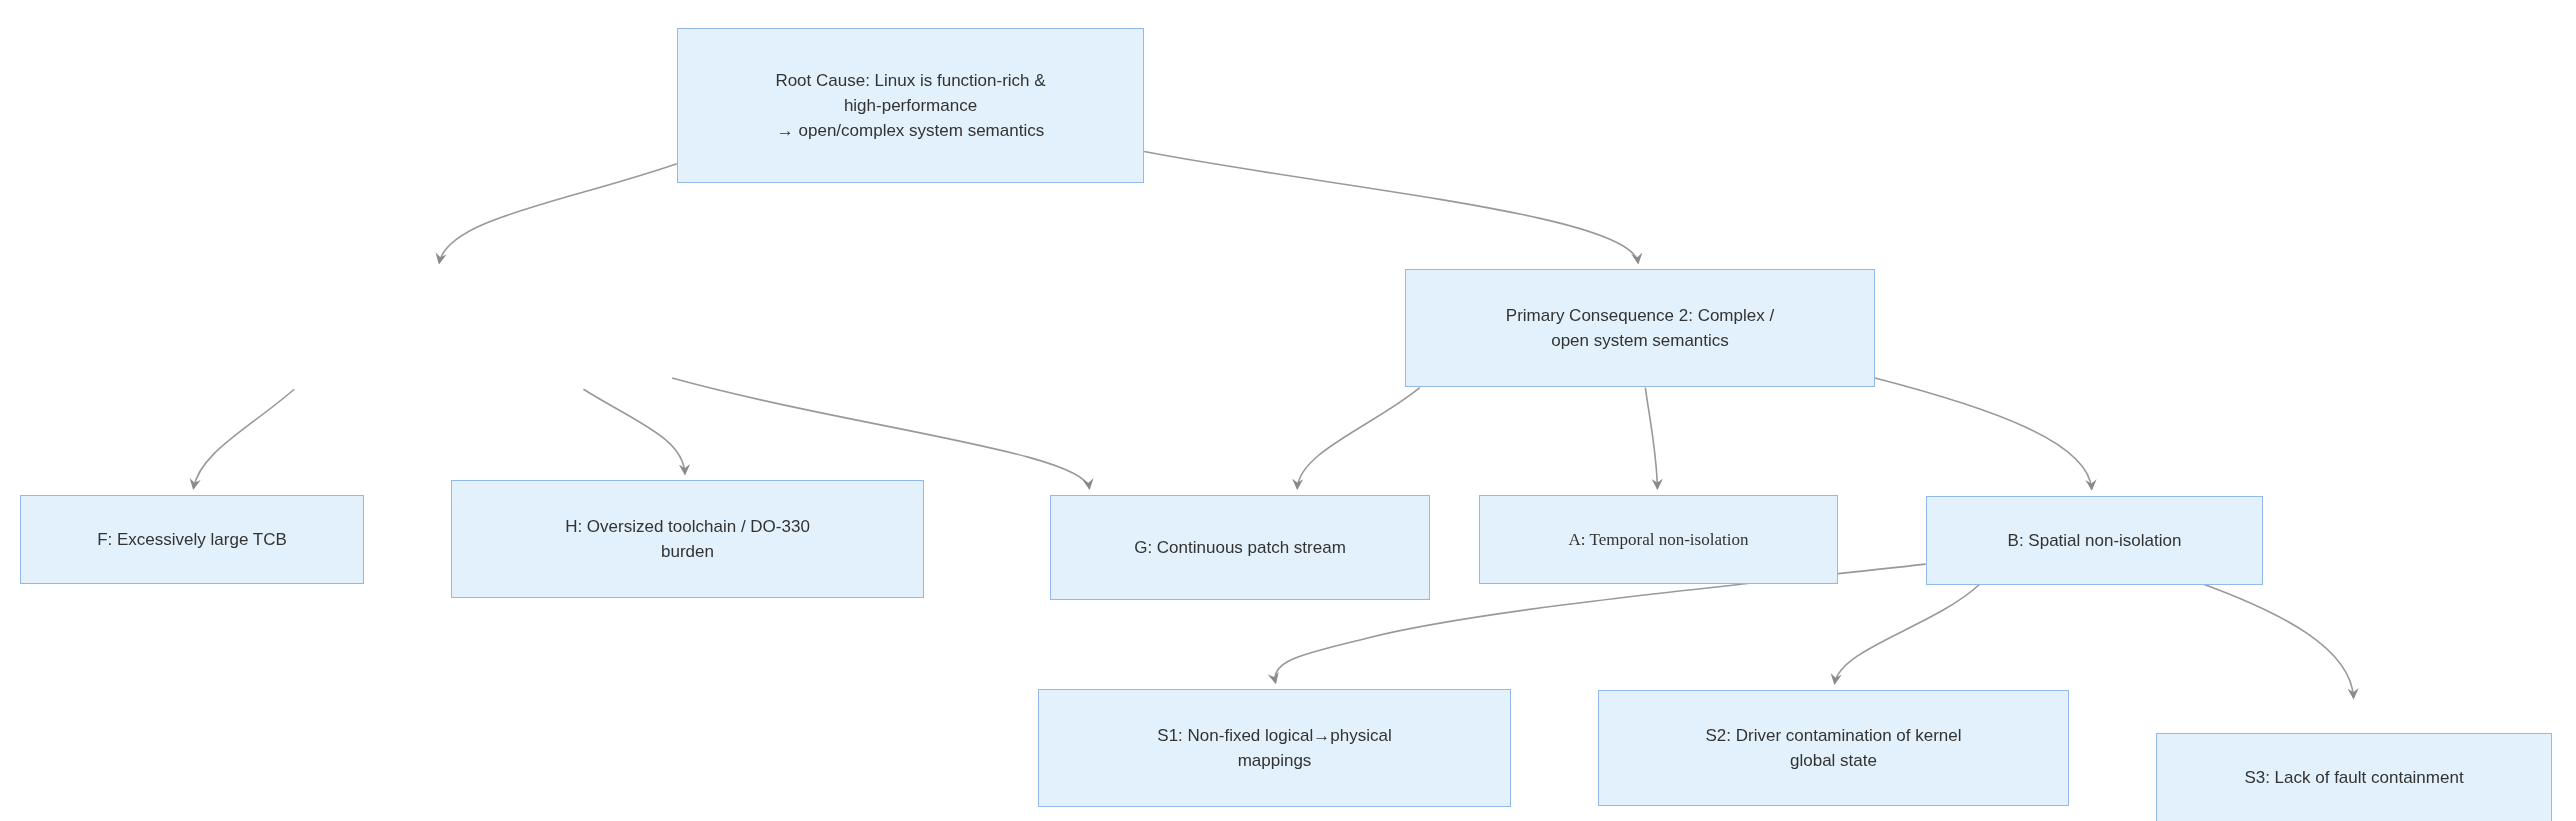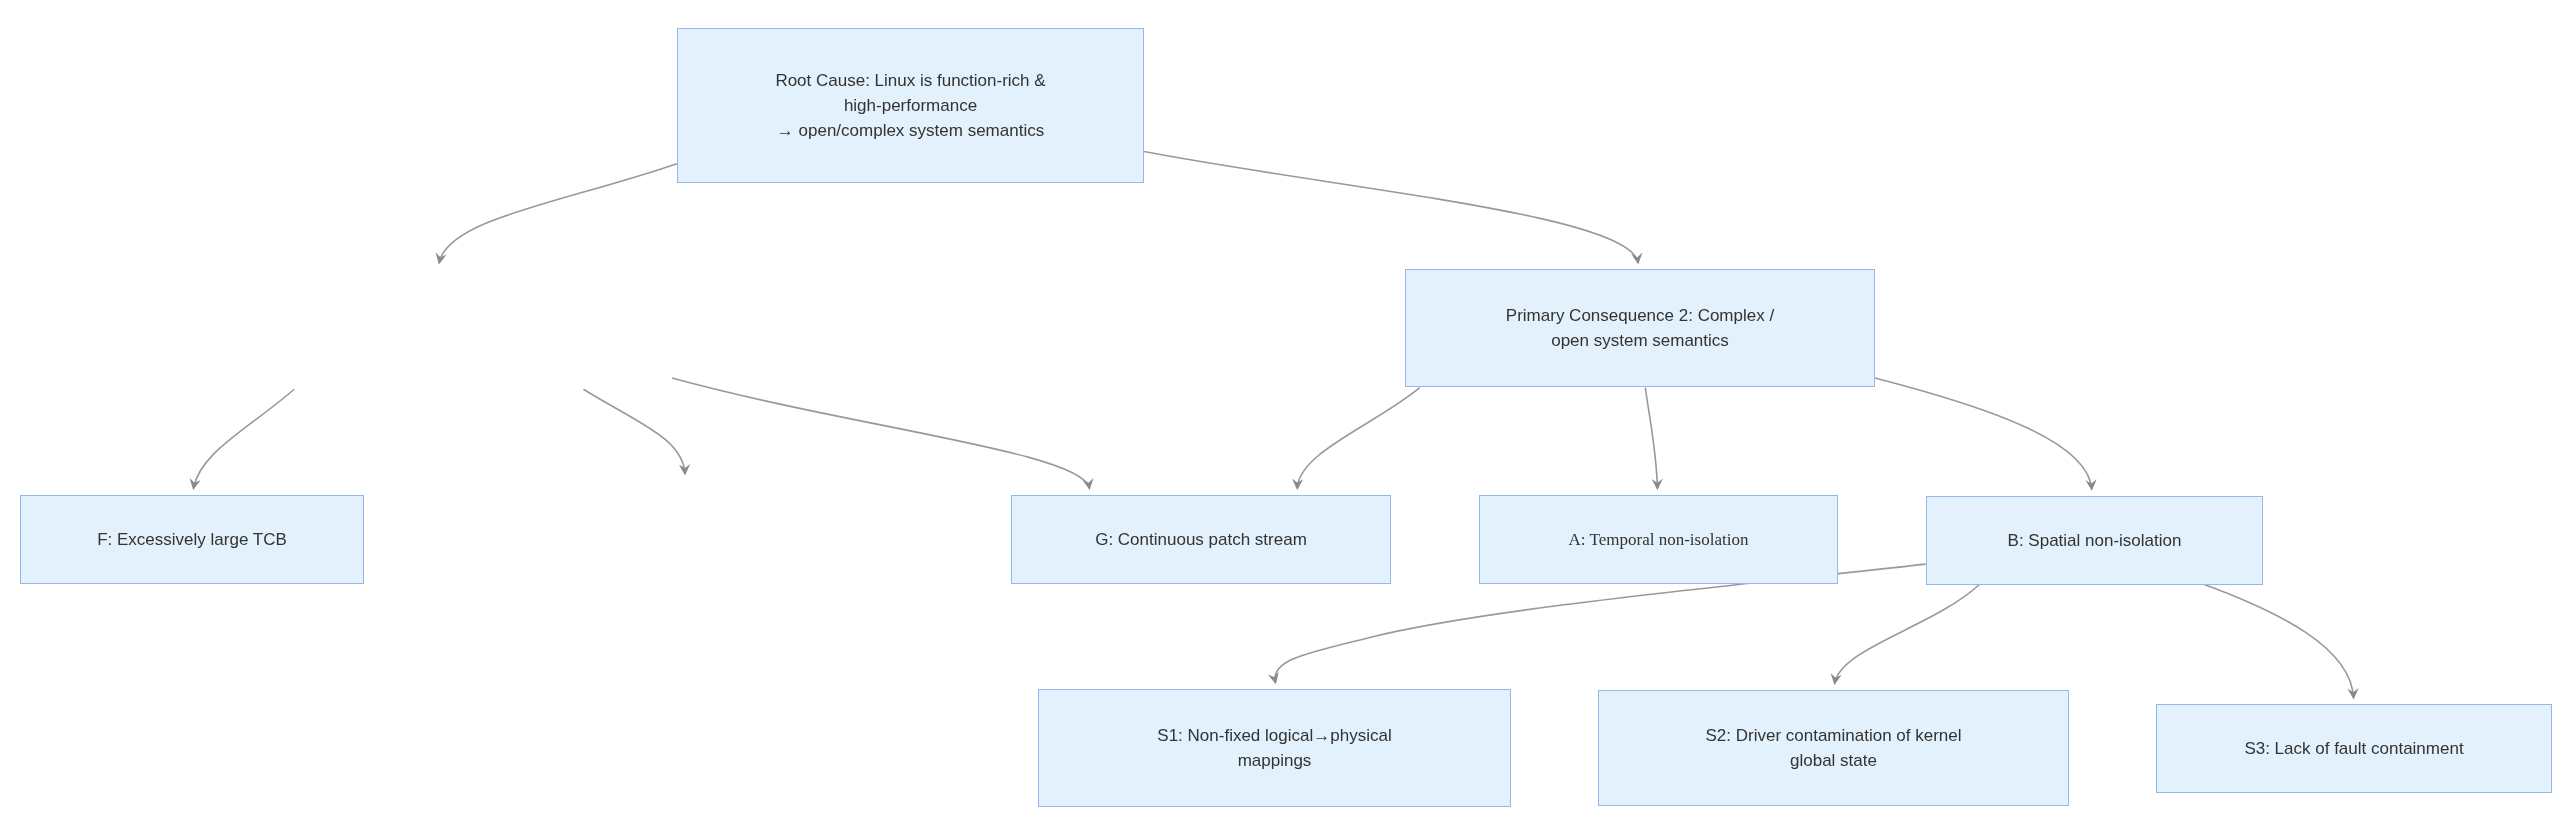--- a/index.html
+++ b/index.html
@@ -35,26 +35,26 @@
     font-size: 17px;
     line-height: 25px;
     white-space: pre-line;
   }
   
   .n-root { left: 677px;  top: 14.5px;  width: 467px; height: 155px; }
   .n-pc1  { left: 203px;  top: 258px; width: 469px; height: 118px; }
   .n-pc2  { left: 1405px; top: 256px; width: 470px; height: 118px; align-items: center; }
   .n-f    { left: 20px;   top: 482px; width: 344px; height: 89px; justify-content: center; }
   .n-h    { left: 451px;  top: 467px; width: 473px; height: 118px; }
-  .n-g    { left: 1011px; top: 482px; width: 380px; height: 89px; }
+  .n-g    { left: 1050px; top: 482px; width: 380px; height: 105px; }
   .n-a    { left: 1479px; top: 482px; width: 359px; height: 89px; font-family: Liberation Serif, serif; }
   .n-b    { left: 1926px; top: 483px; width: 337px; height: 89px; }
   .n-s1   { left: 1038px; top: 676px; width: 473px; height: 118px; }
   .n-s2   { left: 1598px; top: 677px; width: 471px; height: 116px; }
-  .n-s3   { left: 2156px; top: 691px; width: 396px; height: 89px; justify-content: center; }
+  .n-s3   { left: 2156px; top: 720px; width: 396px; height: 89px; justify-content: center; }
 </style>
 </head>
 <body>
 
 <div id="canvas" style="--bg: #ffffff; --node-fill: #e2f1fc; --node-border: #93b8ec; --edge-line: #999999; --text: #333333;">
 
   <svg id="edge-layer" viewBox="0 0 3197 1019" xmlns="http://www.w3.org/2000/svg">
     <defs>
       <marker id="arrow" viewBox="0 0 10 10" refX="8.5" refY="5" markerWidth="7" markerHeight="7" orient="auto-start-reverse">
         <path d="M 0 0 L 10 5 L 0 10 L 3.5 5 z" class="arrowhead" fill="#8a8a8a"></path>
@@ -78,20 +78,24 @@
 high-performance
 → open/complex system semantics</span>
   </div>
   <div class="node n-pc2">
     <span>Primary Consequence 2: Complex /
 open system semantics</span>
   </div>
   <div class="node n-f">
     <span>F: Excessively large TCB</span>
   </div>
+  <div class="node n-h">
+    <span>H: Oversized toolchain / DO-330
+burden</span>
+  </div>
   <div class="node n-g">
     <span>G: Continuous patch stream</span>
   </div>
   <div class="node n-a">
     <span>A: Temporal non-isolation</span>
   </div>
   <div class="node n-b">
     <span>B: Spatial non-isolation</span>
   </div>
   <div class="node n-s1">

